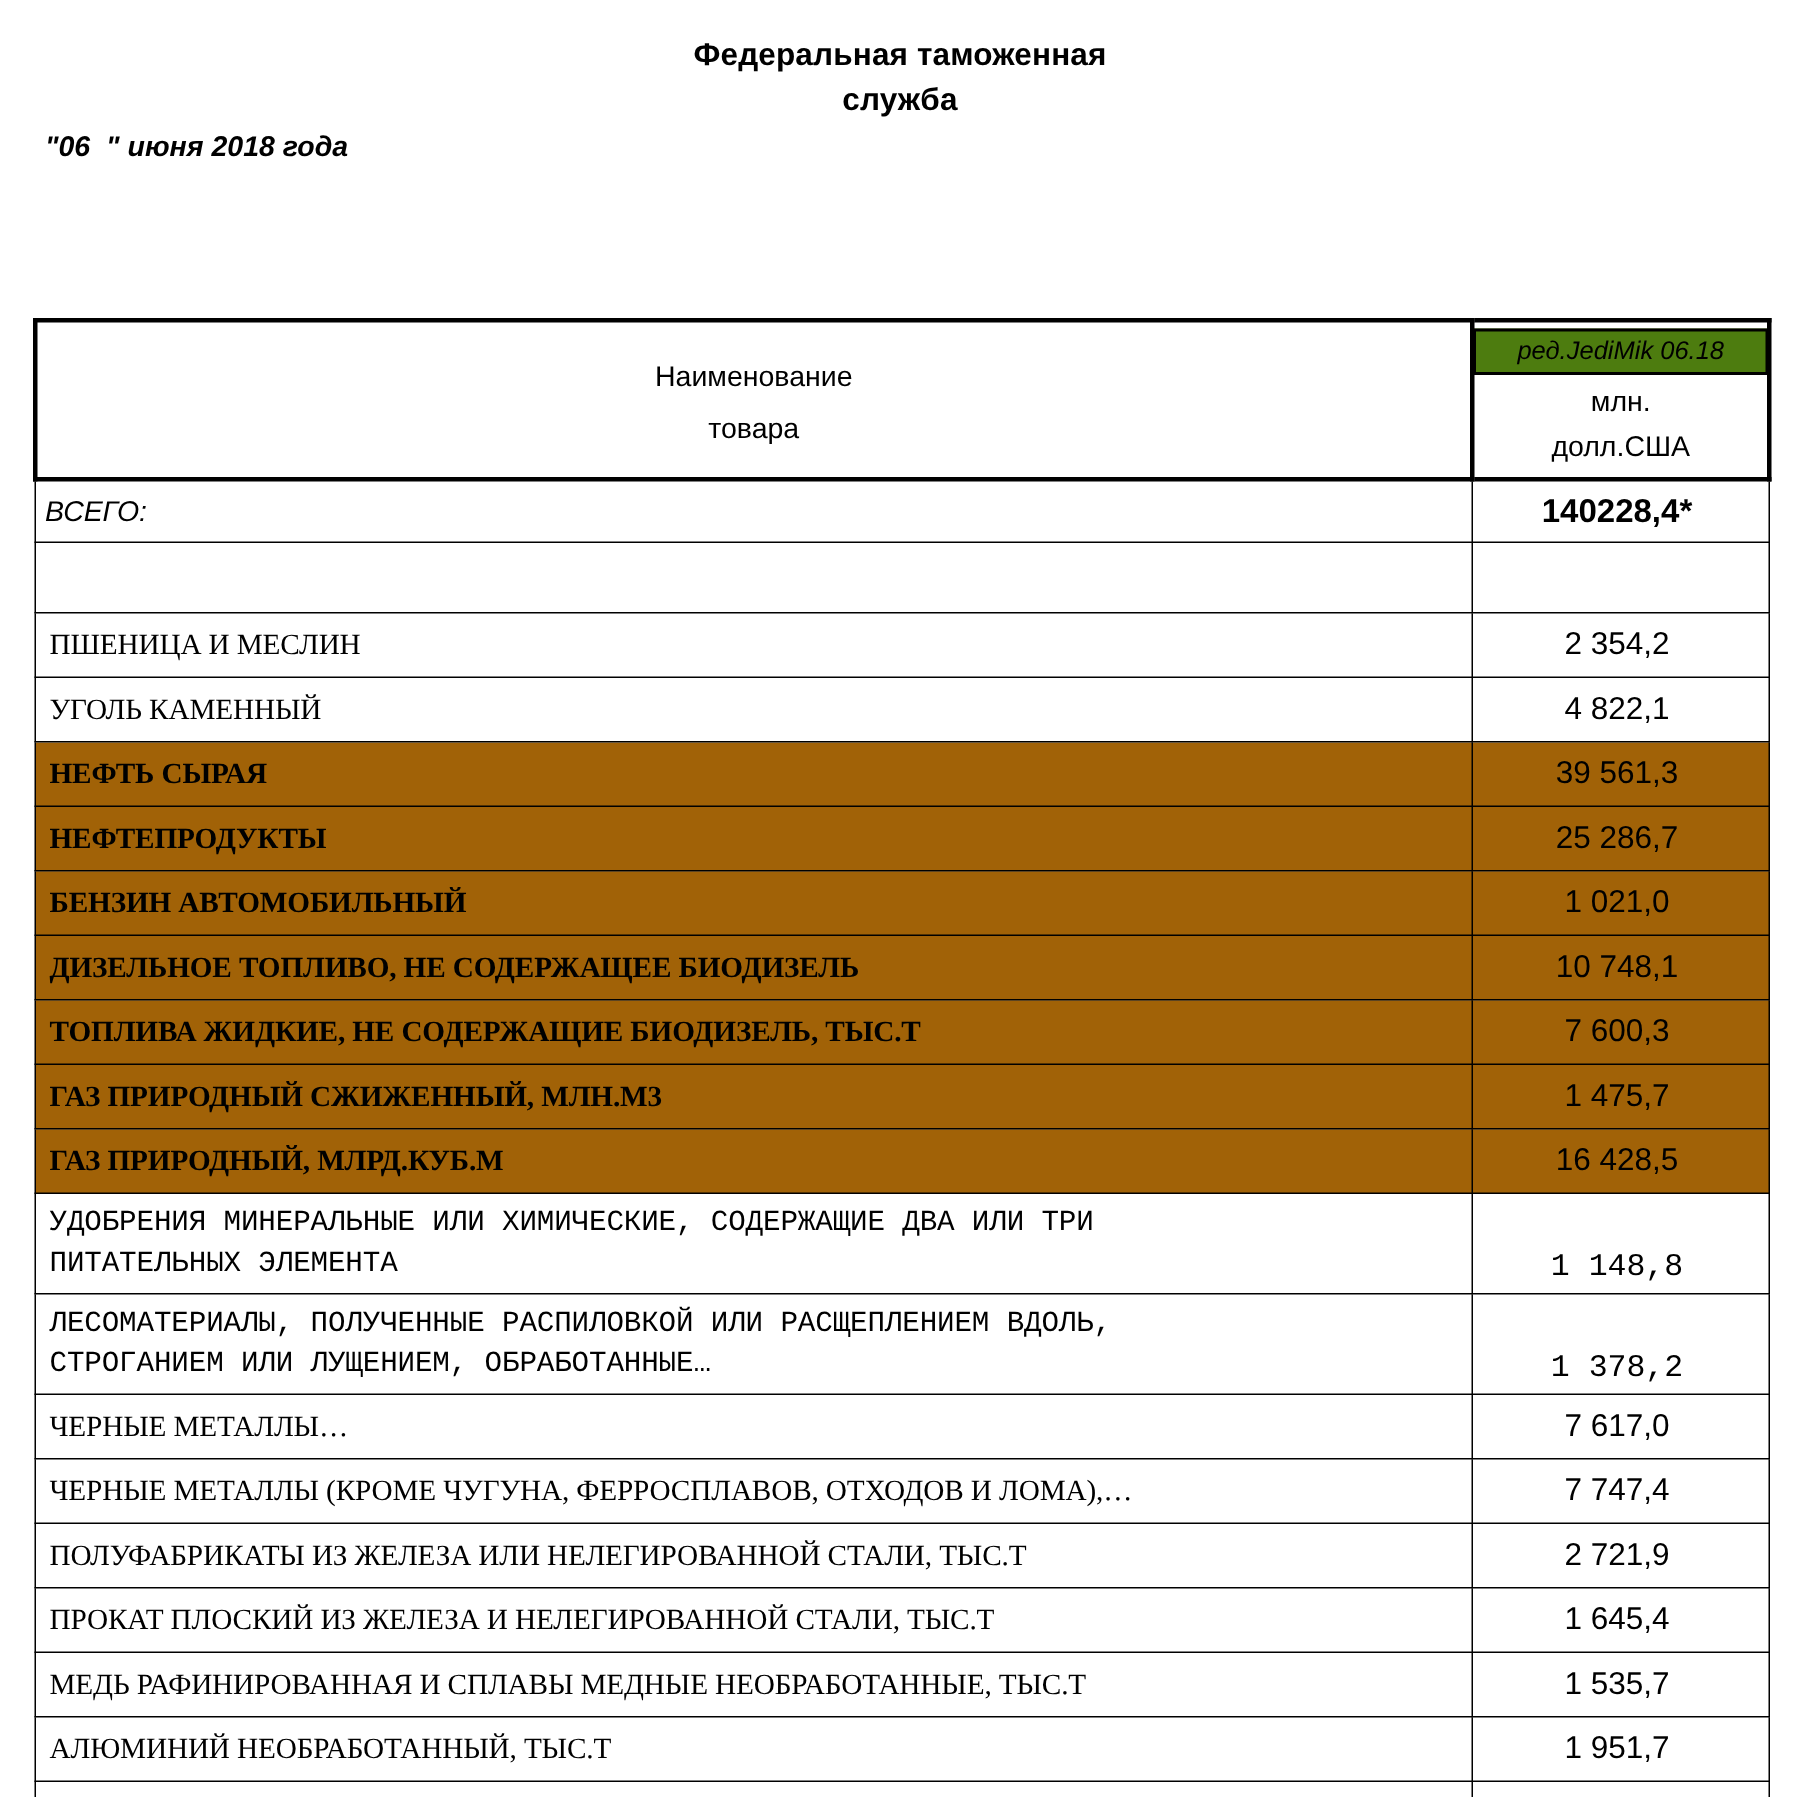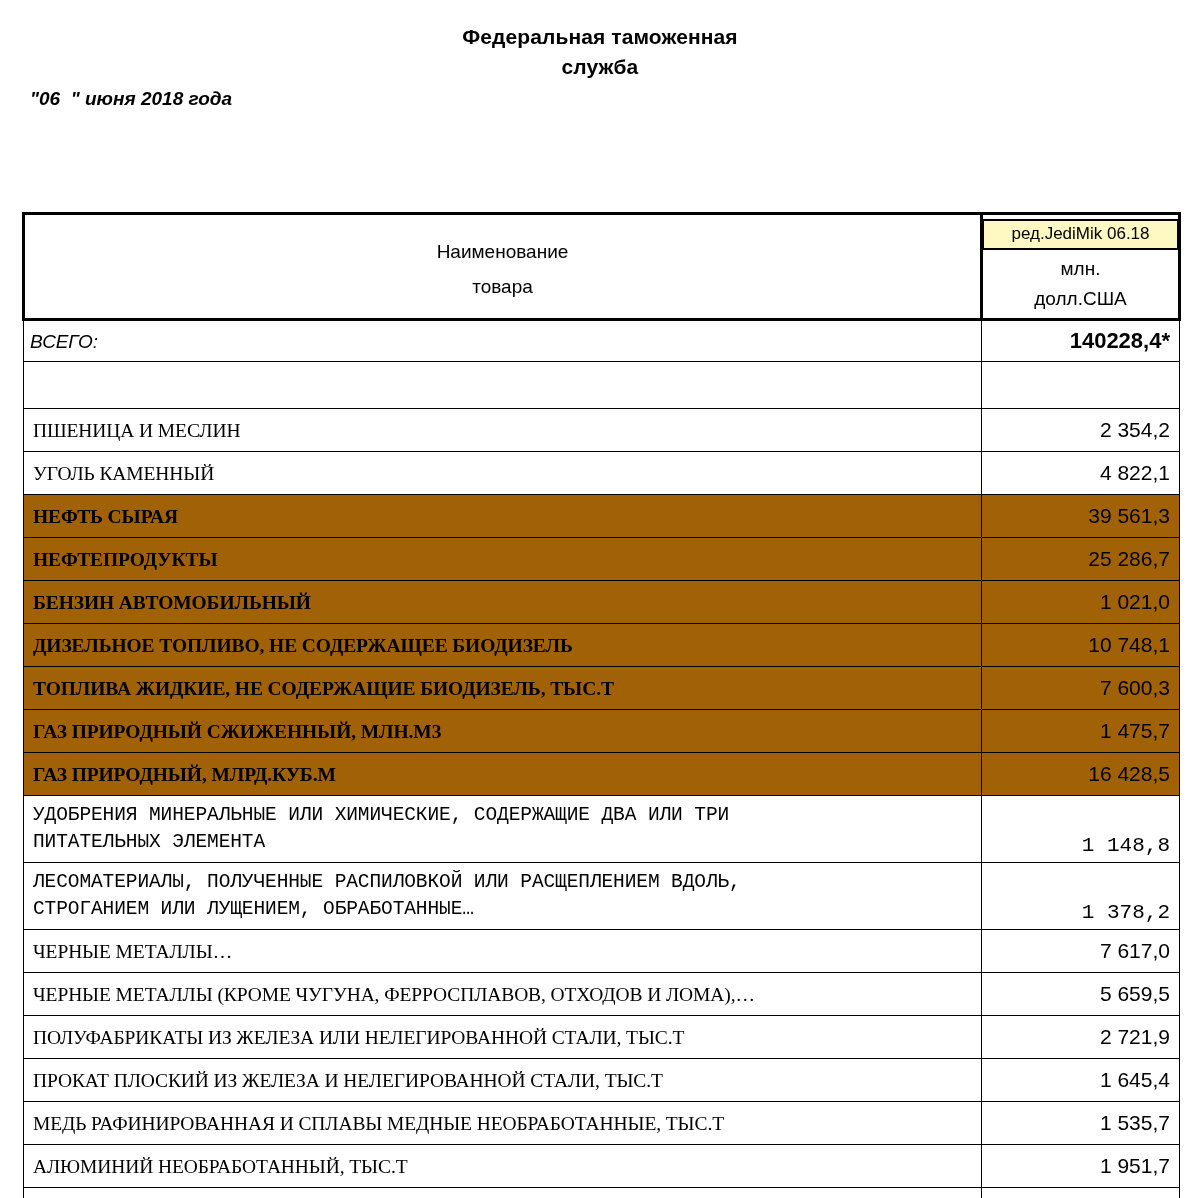--- a/index.html
+++ b/index.html
@@ -96,24 +96,25 @@
   .hdr-unit {
     padding: 0 !important;
     height: 99px;
     border-width: 3px 3px 3px 1.5px !important;
   }
   .ed-box {
     border: 2.5px solid #000;
     margin: -1px -1px 0 -1px;
     padding: 3px 6px 4px 6px;
     font-family: "Liberation Sans", sans-serif;
+    font-style: italic;
     font-size: 17px;
     text-align: center;
     white-space: nowrap;
-    background: #fef9c3;
+    background: #4d7c0f;
   }
   .unit-lines {
     font-family: "Liberation Sans", sans-serif;
     font-size: 19px;
     line-height: 30px;
     text-align: center;
     padding-top: 4px;
   }
   .unit-lines span { display: block; }
 
@@ -121,21 +122,21 @@
   td.name-cell {
     font-family: "Liberation Serif", serif;
     font-size: 19.5px;
     line-height: 25px;
     padding: 3px 0 3px 9px !important;
     letter-spacing: -0.1px;
   }
   td.val-cell {
     font-family: "Liberation Sans", sans-serif;
     font-size: 21px;
-    text-align: right;
+    text-align: center;
     padding: 3px 9px 3px 4px !important;
     white-space: nowrap;
   }
 
   tr.total td.name-cell {
     font-family: "Liberation Sans", sans-serif;
     font-size: 19px;
     padding-left: 6px !important;
     font-style: italic;
   }
@@ -256,21 +257,21 @@
         </td>
         <td class="val-cell">1 378,2</td>
       </tr>
 
       <tr class="row-1">
         <td class="name-cell">ЧЕРНЫЕ МЕТАЛЛЫ…</td>
         <td class="val-cell">7 617,0</td>
       </tr>
       <tr class="row-1">
         <td class="name-cell">ЧЕРНЫЕ МЕТАЛЛЫ (КРОМЕ ЧУГУНА, ФЕРРОСПЛАВОВ, ОТХОДОВ И ЛОМА),…</td>
-        <td class="val-cell">5 659,5</td>
+        <td class="val-cell">7 747,4</td>
       </tr>
       <tr class="row-1">
         <td class="name-cell">ПОЛУФАБРИКАТЫ ИЗ ЖЕЛЕЗА ИЛИ НЕЛЕГИРОВАННОЙ СТАЛИ, ТЫС.Т</td>
         <td class="val-cell">2 721,9</td>
       </tr>
       <tr class="row-1">
         <td class="name-cell">ПРОКАТ ПЛОСКИЙ ИЗ ЖЕЛЕЗА И НЕЛЕГИРОВАННОЙ СТАЛИ, ТЫС.Т</td>
         <td class="val-cell">1 645,4</td>
       </tr>
       <tr class="row-1">

